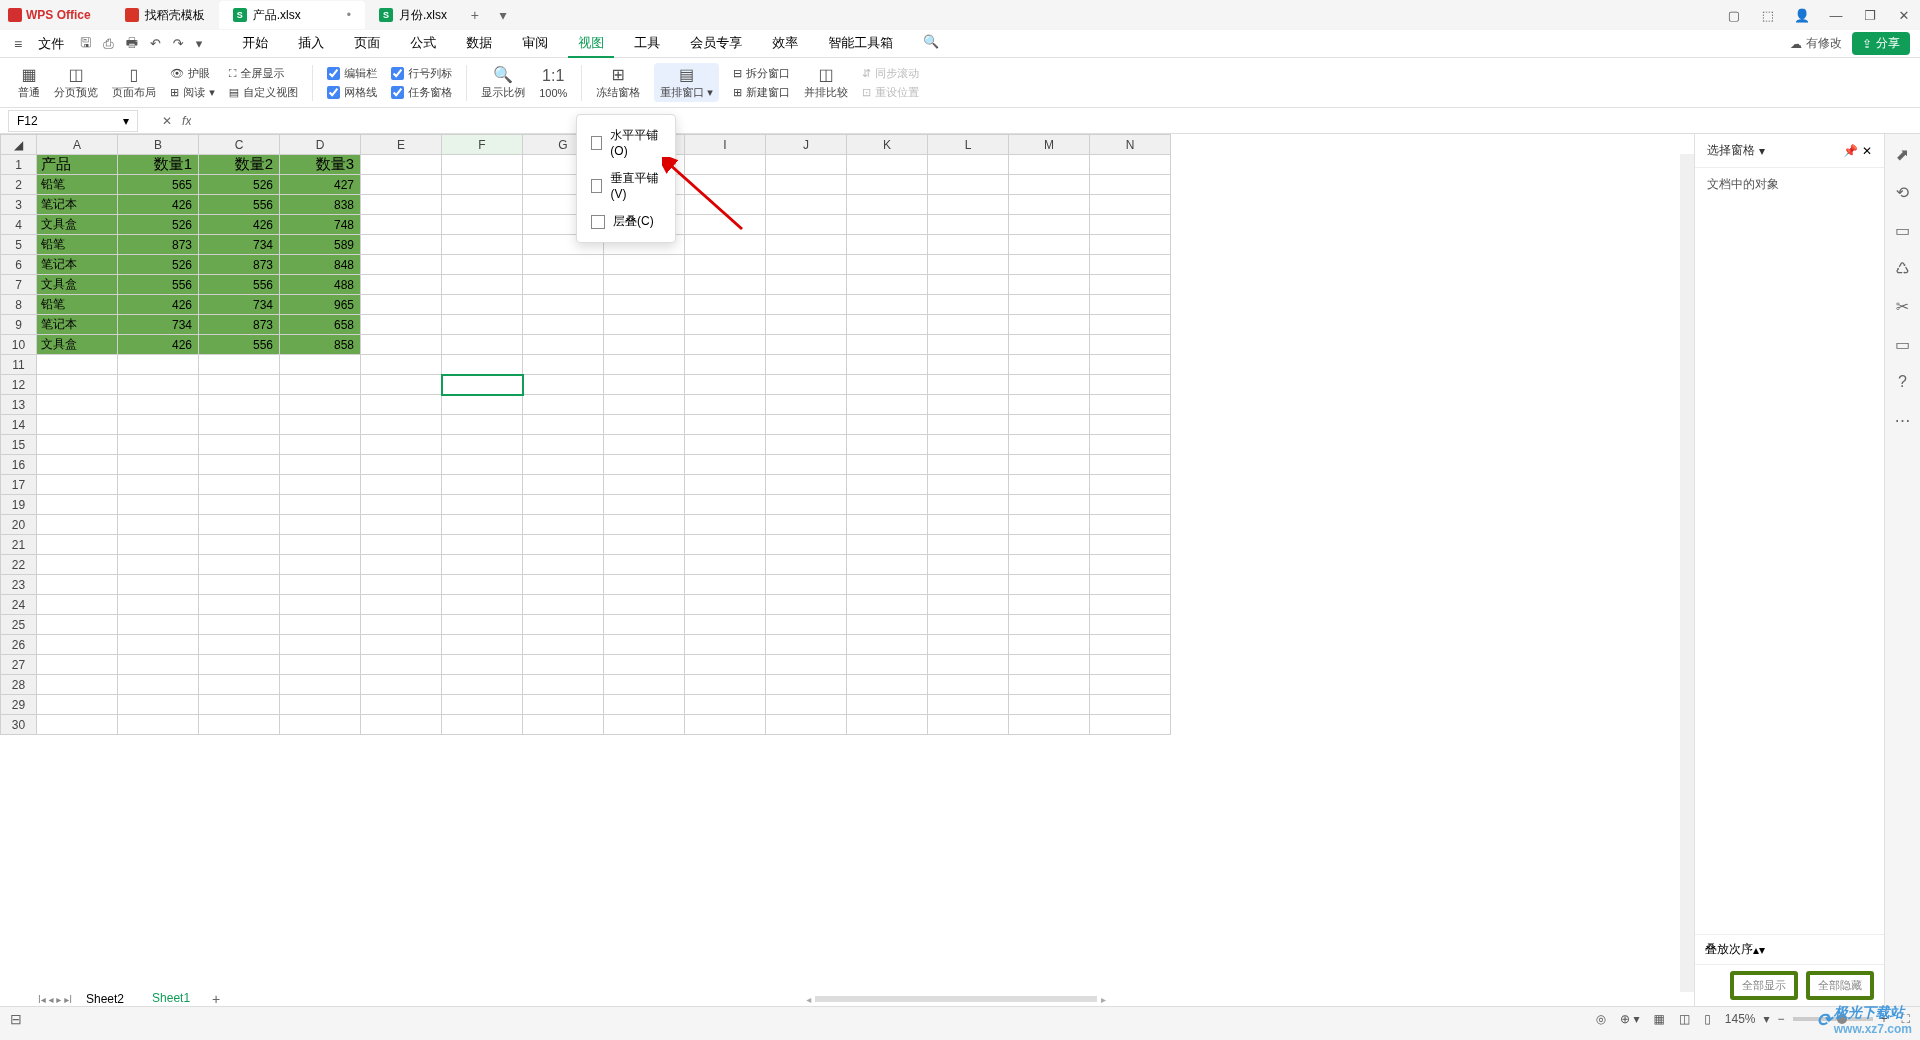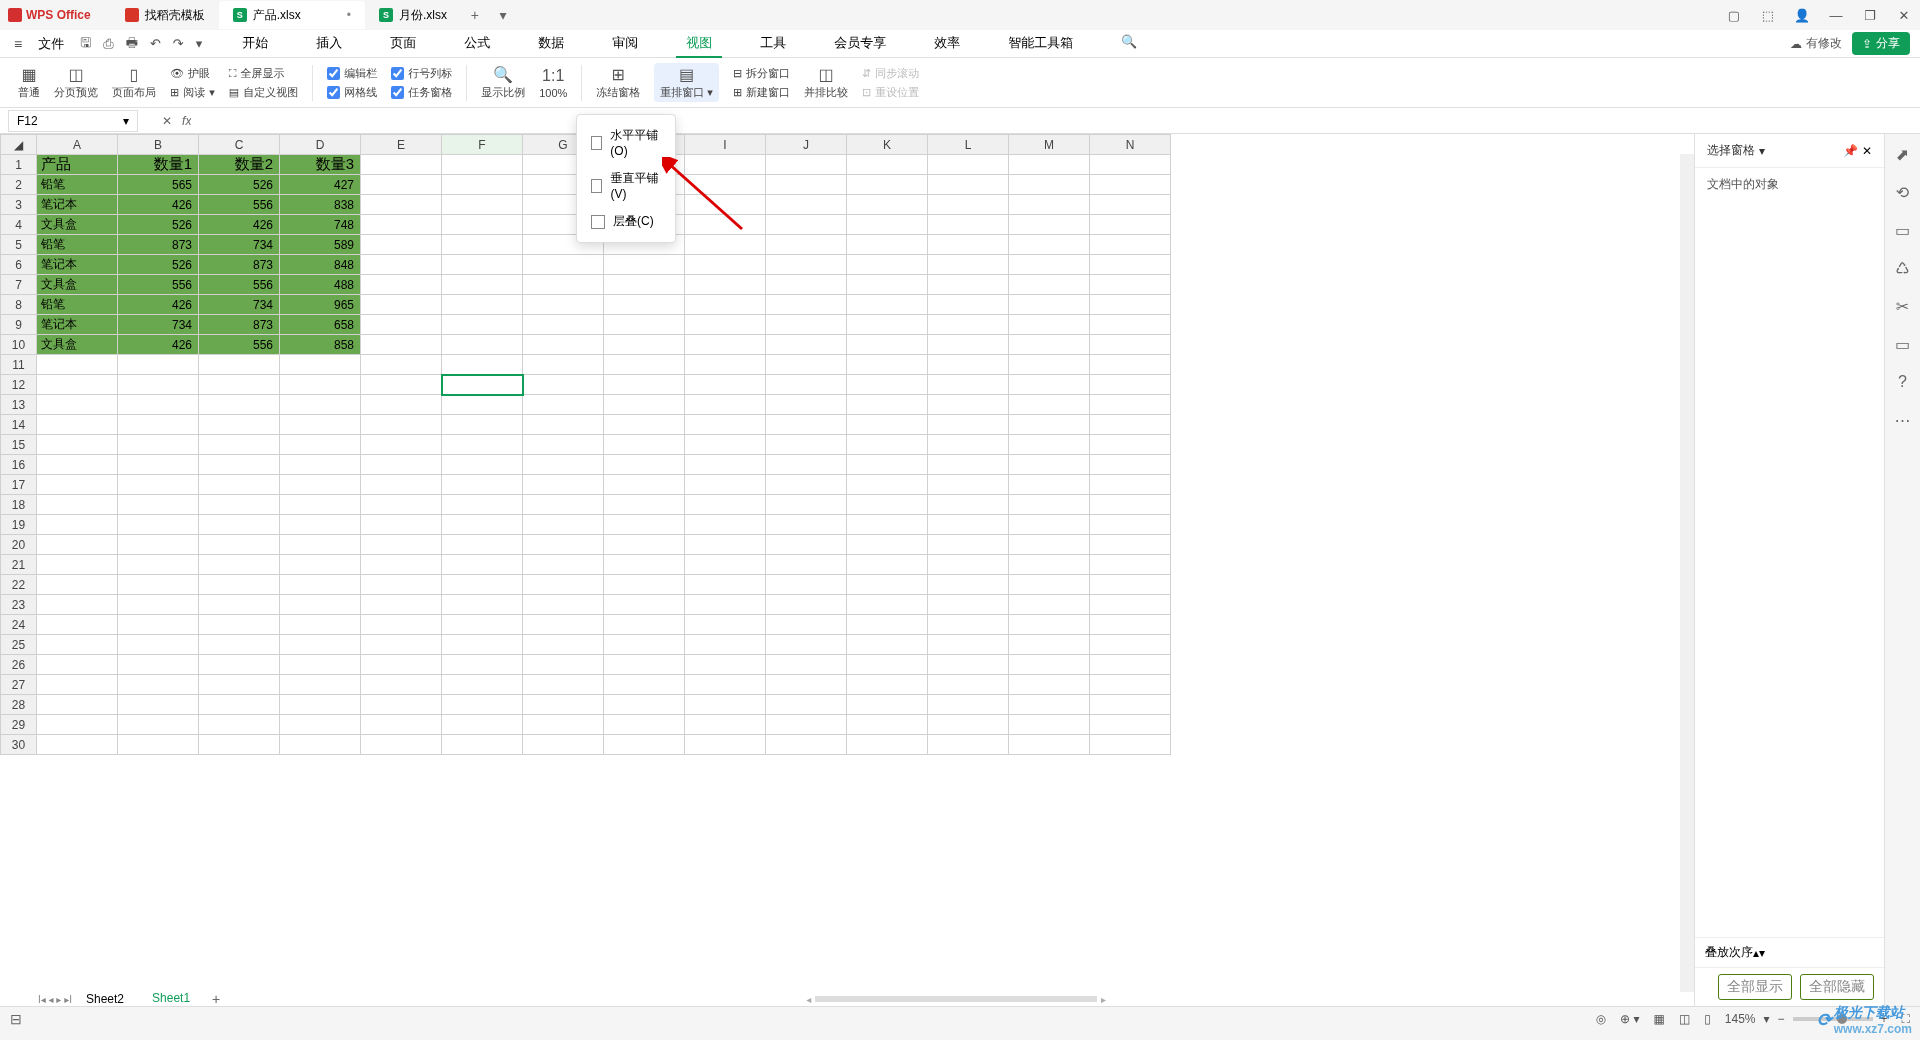--- a/index.html
+++ b/index.html
@@ -19,21 +19,21 @@
   .newtab { width: 28px; display: flex; align-items: center; justify-content: center; font-size: 14px; color: #666; }
   .win-controls { margin-left: auto; display: flex; gap: 18px; align-items: center; }
   .win-btn { width: 16px; height: 16px; color: #555; font-size: 13px; cursor: pointer; display:flex; align-items:center; justify-content:center;}
   
   
   .menubar { height: 28px; background: #fff; display: flex; align-items: center; padding: 0 10px; border-bottom: 1px solid #e0e0e0; }
   .menu-left { display: flex; align-items: center; gap: 4px; }
   .hamburger { font-size: 14px; color: #555; padding: 2px 4px; }
   .file-label { font-size: 13px; padding: 2px 8px; }
   .qa-icon { color: #555; font-size: 13px; padding: 2px 4px; }
-  .menu-tabs { display: flex; margin-left: 26px; gap: 28px; }
+  .menu-tabs { display: flex; margin-left: 26px; gap: 10px; }
   .menu-tab { font-size: 13px; padding: 4px 10px; cursor: pointer; }
   .menu-tab.active { color: #0f9d58; border-bottom: 2px solid #0f9d58; }
   .menu-right { margin-left: auto; display: flex; gap: 10px; align-items: center; }
   .modify-badge { font-size: 12px; color: #555; display: flex; align-items: center; gap: 4px; }
   .share-btn { background: #0f9d58; color: #fff; font-size: 12px; padding: 3px 10px; border-radius: 4px; display: flex; align-items: center; gap: 4px; }
   
   
   .ribbon { height: 50px; background: #fff; display: flex; align-items: center; padding: 4px 18px; gap: 14px; border-bottom: 1px solid #e0e0e0; }
   .ribbon-group { display: flex; flex-direction: column; align-items: center; font-size: 11px; color: #444; gap: 2px; cursor: pointer; }
   .ribbon-group .icon { font-size: 16px; color: #555; height: 18px; display:flex; align-items:center; }
@@ -77,21 +77,21 @@
   .arrow { position: absolute; left: 662px; top: 157px; z-index: 101; pointer-events: none; }
   
   
   .right-panel { width: 190px; background: #fff; border-left: 1px solid #e0e0e0; display: flex; flex-direction: column; }
   .rp-header { padding: 8px 12px; font-size: 12px; display: flex; align-items: center; justify-content: space-between; border-bottom: 1px solid #eee; }
   .rp-title { font-size: 12px; color: #333; display:flex; align-items:center; gap:4px;}
   .rp-sub { padding: 8px 12px; font-size: 12px; color: #555; }
   .rp-body { flex: 1; }
   .rp-footer { padding: 6px 10px; border-top: 1px solid #eee; display: flex; align-items: center; font-size: 12px; }
   .rp-footer-btns { display: flex; gap: 8px; margin-left: auto; }
-  .rp-btn { font-size: 14px; padding: 3px 8px; border: 1px solid #4d7c0f; border-radius: 3px; color: #888; }
+  .rp-btn { font-size: 11px; padding: 3px 8px; border: 4px solid #4d7c0f; border-radius: 3px; color: #888; }
   
   
   .icon-strip { width: 36px; background: #f5f5f5; border-left: 1px solid #e0e0e0; display: flex; flex-direction: column; align-items: center; padding: 10px 0; gap: 18px; }
   .strip-icon { width: 20px; height: 20px; color: #666; font-size: 16px; cursor: pointer; display:flex; align-items:center; justify-content:center; }
   
   
   .sheet-footer { height: 26px; background: #fff; border-top: 1px solid #e0e0e0; display: flex; align-items: center; padding: 0 10px; }
   .sheet-nav { display: flex; gap: 4px; color: #888; font-size: 10px; }
   .sheet-tab { padding: 4px 14px; font-size: 12px; cursor: pointer; }
   .sheet-tab.active { color: #0f9d58; border-bottom: 2px solid #0f9d58; font-weight: 500; }
@@ -570,37 +570,20 @@
               <td class="colw  "></td>
               <td class="colw  "></td>
               <td class="colw  "></td>
               <td class="colw  "></td>
               <td class="colw  "></td>
               <td class="colw  "></td>
               <td class="colw  "></td>
               <td class="colw  "></td>
             </tr>
             <tr>
-              <th class="rowhdr">18</th>
-              <td class="colw  "></td>
-              <td class="colw  "></td>
-              <td class="colw  "></td>
-              <td class="colw  "></td>
-              <td class="colw  "></td>
-              <td class="colw  "></td>
-              <td class="colw  "></td>
-              <td class="colw  "></td>
-              <td class="colw  "></td>
-              <td class="colw  "></td>
-              <td class="colw  "></td>
-              <td class="colw  "></td>
-              <td class="colw  "></td>
-              <td class="colw  "></td>
-            </tr>
-            <tr>
               <th class="rowhdr">19</th>
               <td class="colw  "></td>
               <td class="colw  "></td>
               <td class="colw  "></td>
               <td class="colw  "></td>
               <td class="colw  "></td>
               <td class="colw  "></td>
               <td class="colw  "></td>
               <td class="colw  "></td>
               <td class="colw  "></td>

